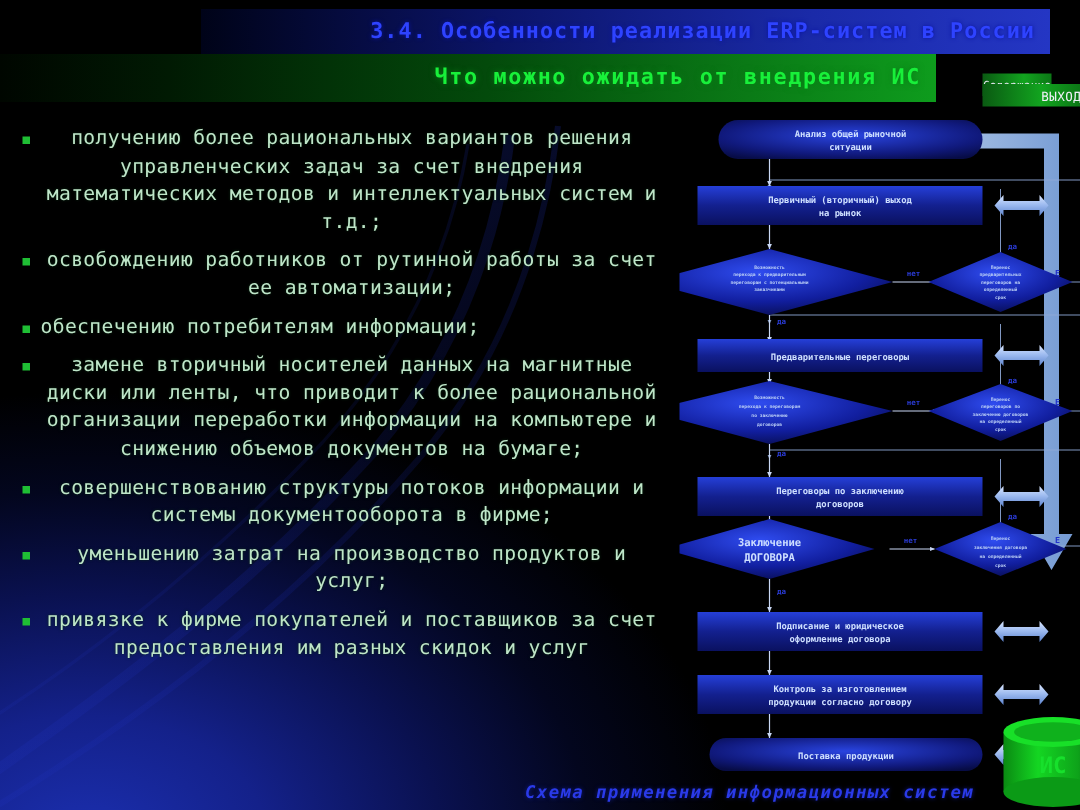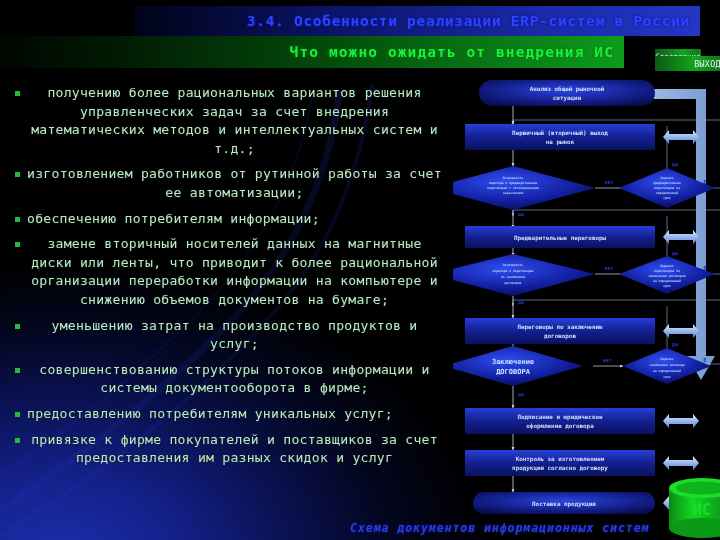--- a/index.html
+++ b/index.html
@@ -182,41 +182,37 @@
     <span>ВЫХОД</span>
   </div>
 
   <div id="bullets">
     <div class="bullet">
       <span class="mark"></span>
       <span class="txt">получению более рациональных вариантов решения управленческих задач за счет внедрения математических методов и интеллектуальных систем и т.д.;</span>
     </div>
     <div class="bullet">
       <span class="mark"></span>
-      <span class="txt">изготовлением работников от рутинной работы за счет ее автоматизации;</span>
+      <span class="txt">освобождению работников от рутинной работы за счет ее автоматизации;</span>
     </div>
     <div class="bullet">
       <span class="mark"></span>
       <span class="txt">обеспечению потребителям информации;</span>
     </div>
     <div class="bullet">
       <span class="mark"></span>
       <span class="txt">замене вторичный носителей данных на магнитные диски или ленты, что приводит к более рациональной организации переработки информации на компьютере и снижению объемов документов на бумаге;</span>
     </div>
     <div class="bullet">
       <span class="mark"></span>
+      <span class="txt">совершенствованию структуры потоков информации и системы документооборота в фирме;</span>
+    </div>
+    <div class="bullet">
+      <span class="mark"></span>
       <span class="txt">уменьшению затрат на производство продуктов и услуг;</span>
-    </div>
-    <div class="bullet">
-      <span class="mark"></span>
-      <span class="txt">совершенствованию структуры потоков информации и системы документооборота в фирме;</span>
-    </div>
-    <div class="bullet">
-      <span class="mark"></span>
-      <span class="txt">предоставлению потребителям уникальных услуг;</span>
     </div>
     <div class="bullet">
       <span class="mark"></span>
       <span class="txt">привязке к фирме покупателей и поставщиков за счет предоставления им разных скидок и услуг</span>
     </div>
   </div>
 
   <div id="chart">
   <svg width="290" height="462" viewBox="0 0 290 462">
     <defs>
@@ -412,15 +408,15 @@
     <g>
       <rect x="216" y="410" width="66" height="40" fill="url(#gCyl)"></rect>
       <ellipse cx="249" cy="450" rx="33" ry="10" fill="#0b9a16"></ellipse>
       <ellipse cx="249" cy="410" rx="33" ry="10" fill="#18e028"></ellipse>
       <ellipse cx="249" cy="410" rx="26" ry="6.5" fill="#0a8a12" opacity="0.55"></ellipse>
       <text class="isc" x="249" y="437">ИС</text>
     </g>
   </svg>
   </div>
 
-  <div class="caption">Схема документов информационных систем</div>
+  <div class="caption">Схема применения информационных систем</div>
 
 </div>
 
 </body></html>

